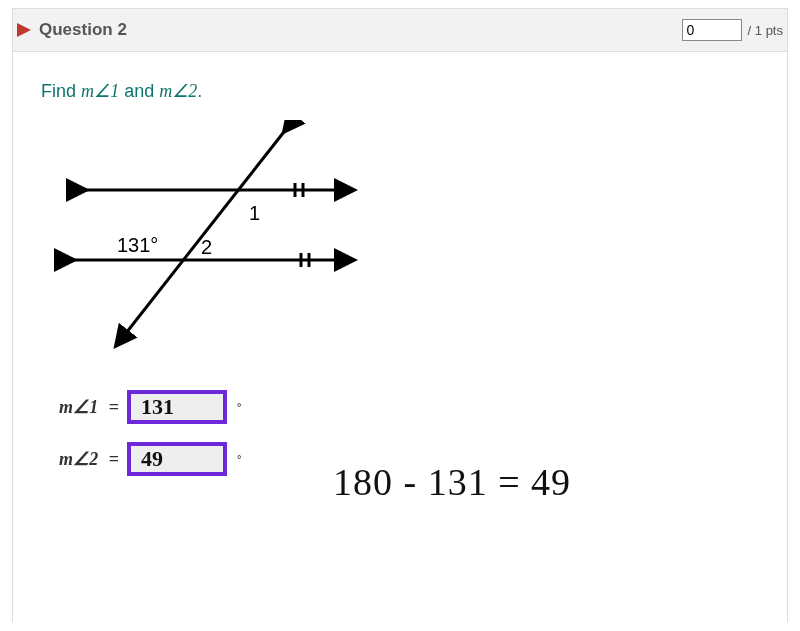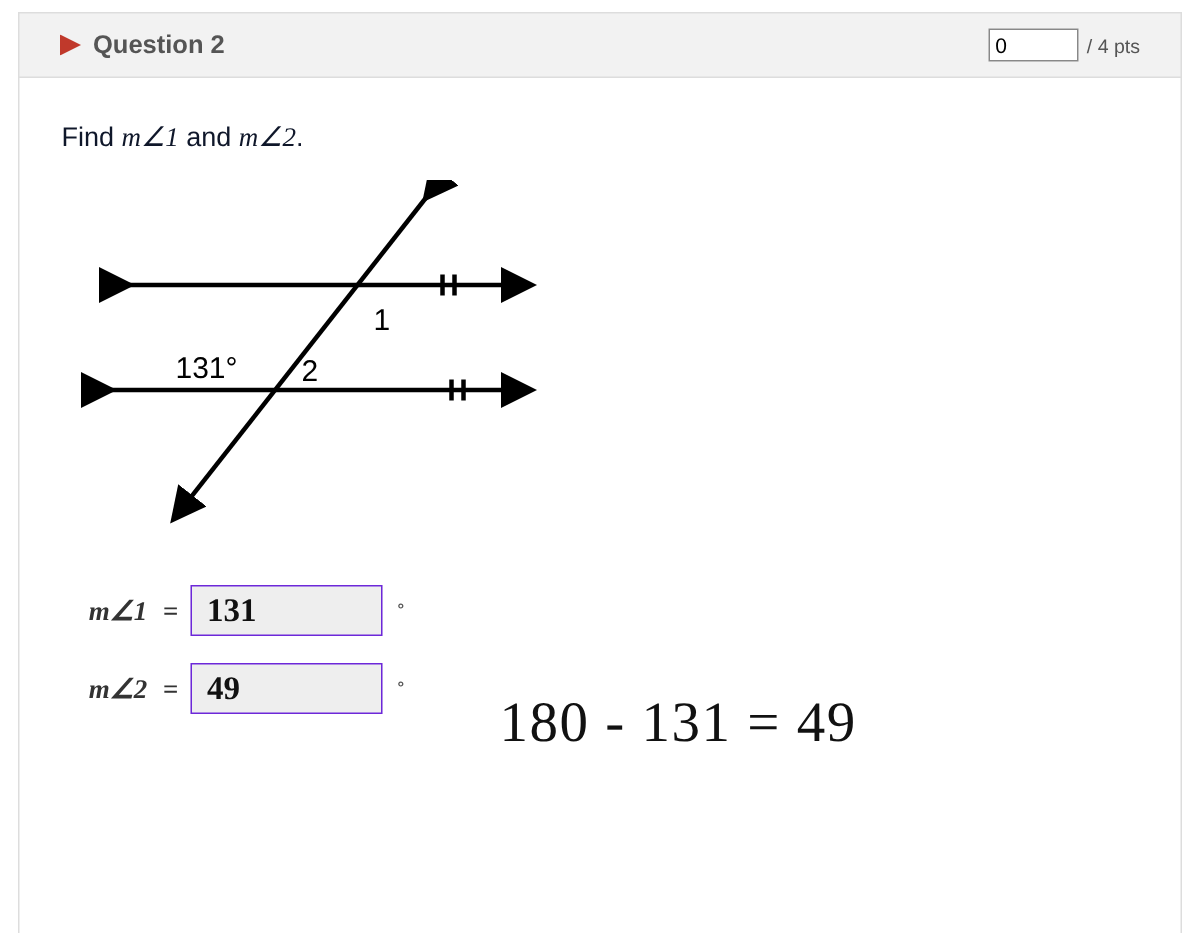--- a/index.html
+++ b/index.html
@@ -15,21 +15,21 @@
     position: relative;
     box-sizing: border-box;
     padding: 8px 12px 0 12px;
   }
   .qheader {
     background: #f2f2f2;
     border: 1px solid #ddd;
     height: 44px;
     display: flex;
     align-items: center;
-    padding: 0 27px;
+    padding: 0 4px;
     box-sizing: border-box;
   }
   .qheader .flag {
     width: 14px;
     height: 14px;
     margin-right: 8px;
     display: inline-block;
   }
   .qheader .title {
     font-weight: 700;
@@ -58,21 +58,21 @@
     border-left: 1px solid #ddd;
     border-right: 1px solid #ddd;
     padding: 28px 28px 20px 28px;
     box-sizing: border-box;
     height: 570px;
     position: relative;
   }
 
   .prompt {
     font-size: 18px;
-    color: #0f172a;
+    color: #0f766e;
     margin-bottom: 18px;
   }
   .mathit { font-style: italic; font-family: "Times New Roman", serif; }
 
   .diagram {
     width: 310px;
     height: 250px;
     margin-left: 8px;
     margin-top: 10px;
   }
@@ -88,24 +88,24 @@
     font-weight: bold;
   }
   .answer-label {
     width: 78px;
     text-align: right;
     font-family: "Times New Roman", serif;
     font-style: italic;
   }
   .answer-label .eq { font-style: normal; margin-left: 6px; }
   .answer-box {
-    width: 128px;
+    width: 100px;
     height: 34px;
     background: #eee;
-    border: 1px solid #6d28d9;
+    border: 4px solid #6d28d9;
     margin: 0 8px;
     display: flex;
     align-items: center;
     padding-left: 10px;
     box-sizing: border-box;
   }
   .deg {
     font-size: 11px;
     color: #555;
     margin-left: 2px;
@@ -137,21 +137,21 @@
 
   <div class="qheader">
     <span class="flag">
       <svg width="14" height="14" viewBox="0 0 14 14">
         <polygon points="0,0 14,7 0,14" fill="#c0392b"></polygon>
       </svg>
     </span>
     <span class="title">Question 2</span>
     <span class="spacer"></span>
     <input type="text" class="pts-input" value="0" style="">
-    <span class="pts-label">/ 4 pts</span>
+    <span class="pts-label">/ 1 pts</span>
   </div>
 
   <div class="qbody">
 
     <div class="prompt">
       <span>Find </span><span class="mathit">m∠1</span><span> and </span><span class="mathit">m∠2</span><span>.</span>
     </div>
 
     <div class="diagram">
       <svg width="310" height="250" viewBox="0 0 310 250">

